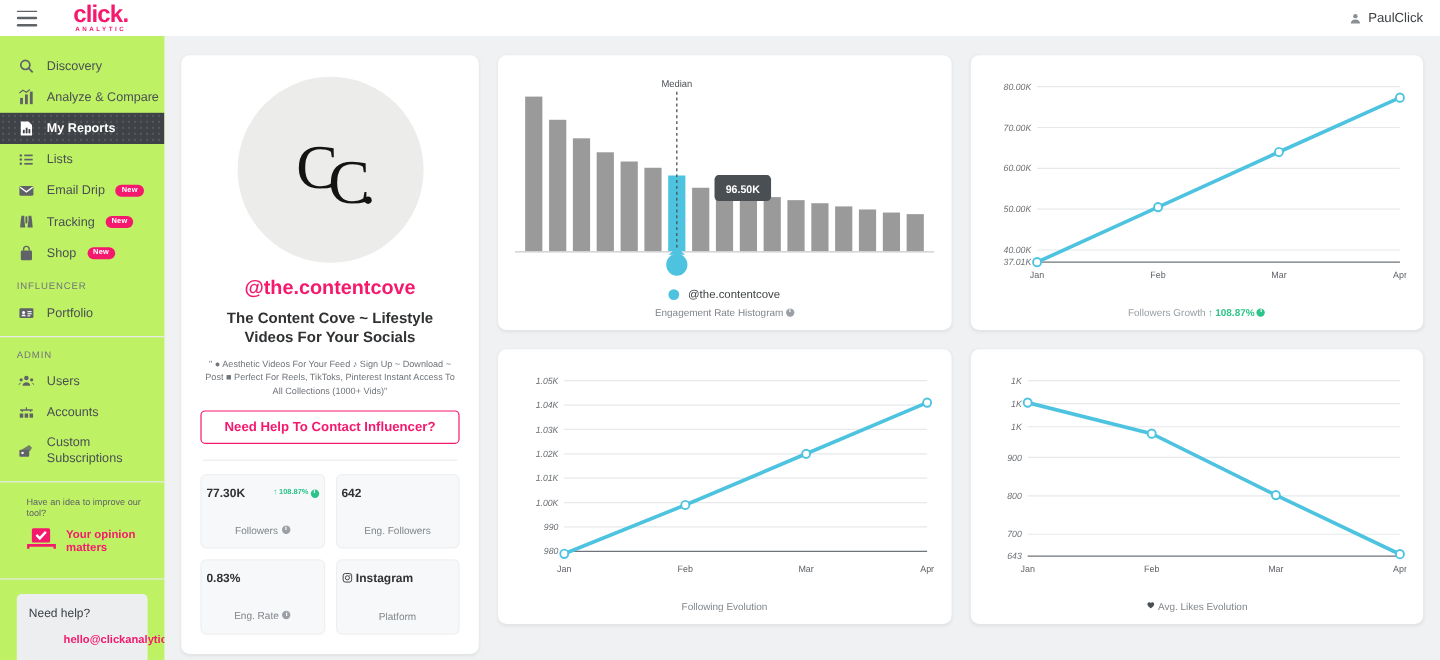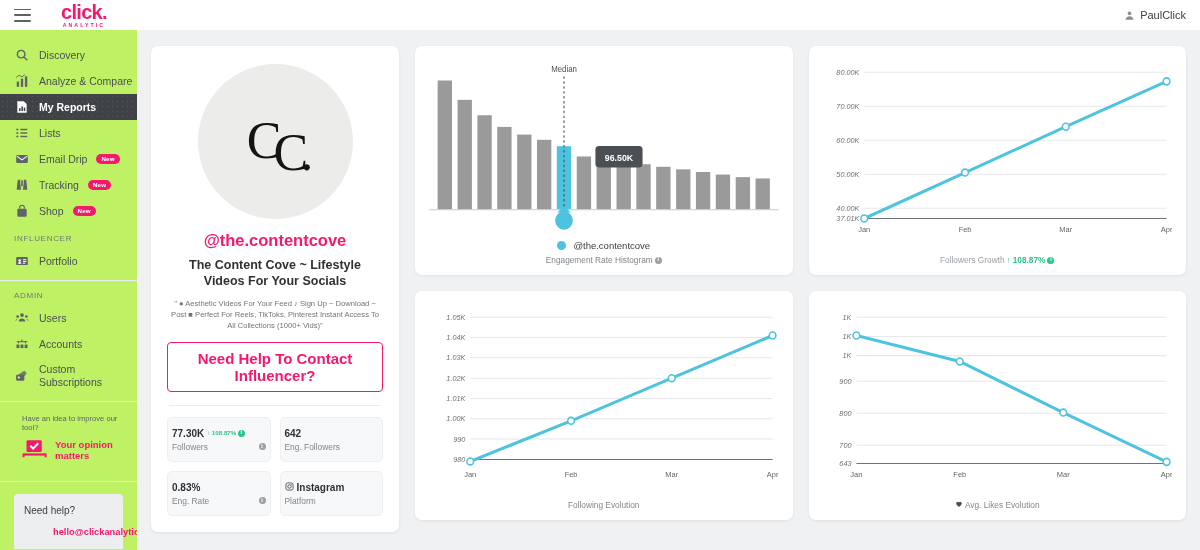--- a/index.html
+++ b/index.html
@@ -87,34 +87,34 @@
   }
   .avatar-mono { font-family: "Liberation Serif", serif; font-size: 52px; color: #141414;
     line-height: .9; letter-spacing: -10px; position: relative; left: -2px; font-weight: normal; }
   .avatar-mono .c2 { position: relative; top: 12px; left: 2px; }
   .avatar-mono .dot { position: relative; top: 12px; left: 4px; font-size: 52px; }
   .handle { font-size: 16.5px; font-weight: bold; color: #f5196e; margin-bottom: 7px; }
   .fullname { font-size: 12.5px; font-weight: bold; color: #2f3133; line-height: 1.3; margin-bottom: 8px; }
   .bio { font-size: 7.6px; color: #70757a; line-height: 1.45; padding: 0 4px; }
   .contact-btn {
     margin: 11px 0 0 0; width: 100%; border: 1.2px solid #f5196e; background: #fff;
-    color: #f5196e; font-weight: bold; font-size: 15px; border-radius: 4px;
+    color: #f5196e; font-weight: bold; font-size: 11px; border-radius: 4px;
     padding: 7px 4px; cursor: pointer; font-family: "Liberation Sans", sans-serif;
   }
   .card-sep { height: 1px; background: #eaecef; margin: 13px 2px 11px 2px; }
   .stats-grid { display: grid; grid-template-columns: 1fr 1fr; gap: 9px; }
   .stat-box {
     background: #f7f8f9; border: 1px solid #edeff1; border-radius: 5px;
     padding: 10px 4px 9px 4px; text-align: center;
   }
   .stat-top { font-size: 10px; font-weight: bold; color: #2f3133; display: flex;
-    align-items: center; justify-content: flex-start; gap: 3px; line-height: 1.1; }
+    align-items: center; justify-content: space-between; gap: 3px; line-height: 1.1; }
   .stat-growth { font-size: 6.2px; font-weight: bold; color: #2bc48a; display: inline-flex; align-items: center; gap: 1.5px; }
-  .stat-label { font-size: 8.4px; color: #80868b; margin-top: 3px; display: flex;
-    align-items: center; justify-content: space-between; gap: 3px; }
+  .stat-label { font-size: 8.4px; color: #80868b; margin-top: 20px; display: flex;
+    align-items: center; justify-content: center; gap: 3px; }
   .info-dot {
     width: 7px; height: 7px; border-radius: 50%; background: #9aa0a6; color: #fff;
     font-size: 5.4px; font-weight: bold; display: inline-flex; align-items: center;
     justify-content: center; line-height: 1; font-family: "Liberation Serif", serif;
   }
   .info-dot.green { background: #2bc48a; }
   .plat-name { font-size: 10px; font-weight: bold; color: #2f3133; display: inline-flex; align-items: center; gap: 3px; }
 
   
   .chart-card { padding: 12px 14px 10px 14px; position: relative; height: 229px; display: flex; flex-direction: column; }

